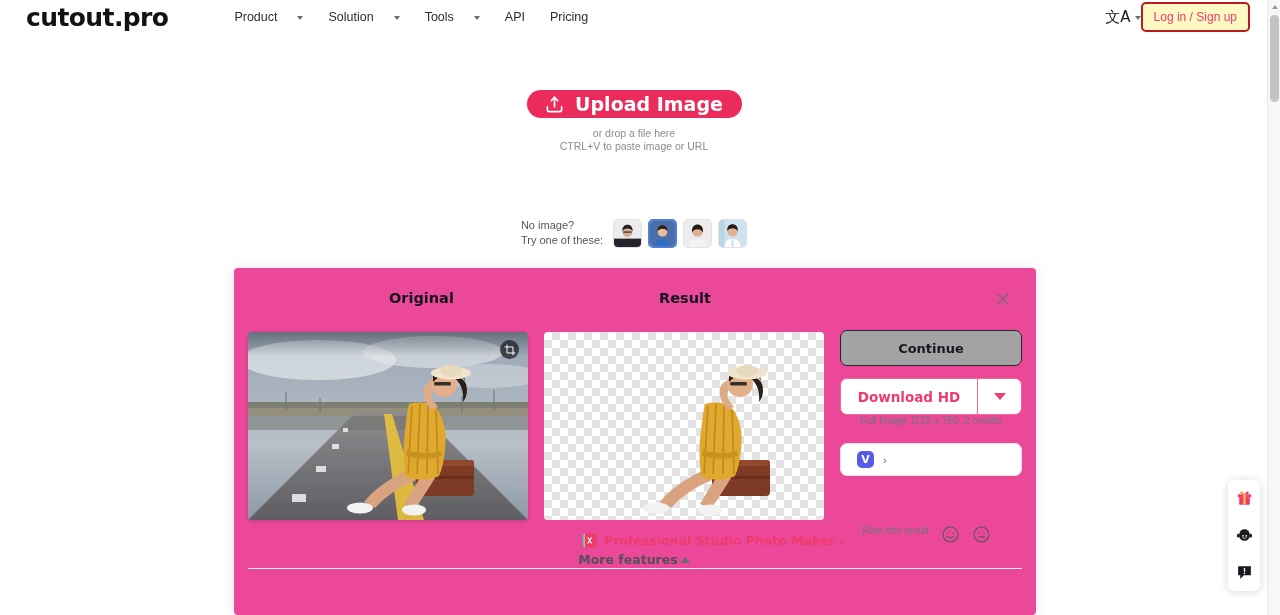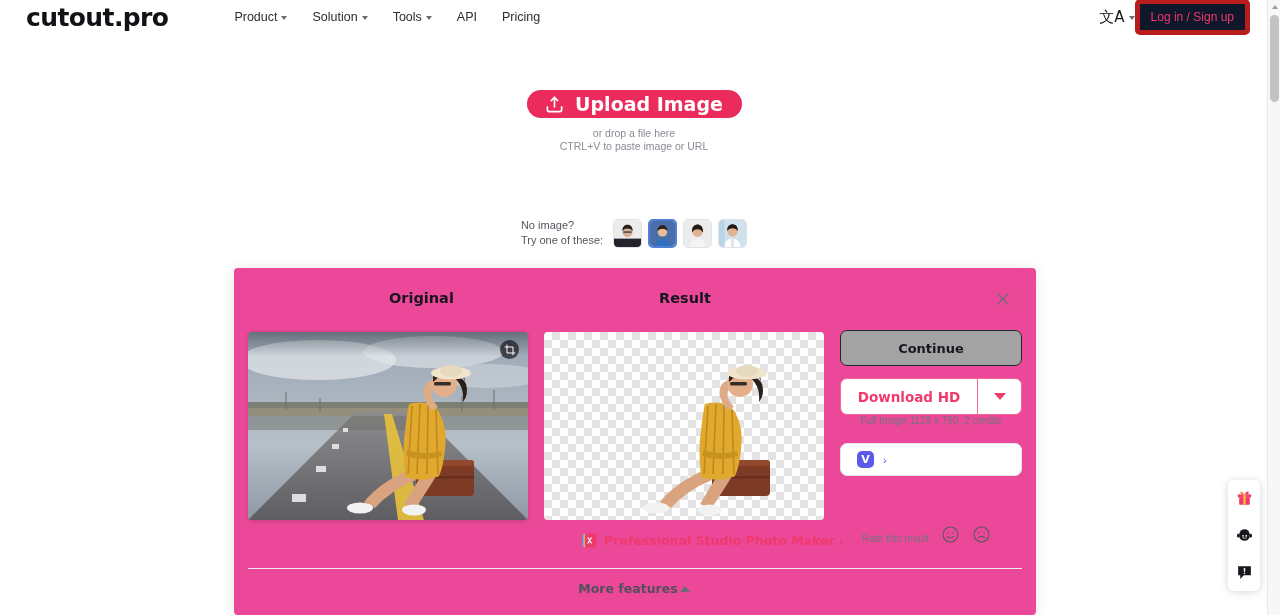--- a/index.html
+++ b/index.html
@@ -17,42 +17,42 @@
     display: flex; align-items: center;
   }
   .logo {
     margin-left: 26px;
     font-size: 25px; font-weight: 700; letter-spacing: -0.6px;
     color: #111116; font-family: "DejaVu Sans", sans-serif;
   }
   .nav { display: flex; align-items: center; margin-left: 66px; gap: 25px; }
   .nav-item {
     font-size: 12.5px; color: #2b2b33; cursor: pointer;
-    display: flex; align-items: center; gap: 4px; white-space: nowrap;
+    display: flex; align-items: center; gap: 20px; white-space: nowrap;
   }
   .caret-down {
     width: 0; height: 0;
     border-left: 3.5px solid transparent;
     border-right: 3.5px solid transparent;
     border-top: 4px solid #6b6b75;
     position: relative; top: 1px;
   }
   .header-right {
     margin-left: auto; display: flex; align-items: center; gap: 0;
     margin-right: 18px;
   }
   .lang {
     display: flex; align-items: center; gap: 4px; cursor: pointer;
   }
   .lang-glyph {
     font-size: 15px; color: #18181f; line-height: 1;
     font-family: "DejaVu Sans", sans-serif;
   }
   .login-btn {
-    border: 5px solid #b91c1c; color: #f0386b; background: #0f172a;
+    border: 2px solid #b91c1c; color: #f0386b; background: #fef9c3;
     font-size: 12px; padding: 6px 11px; border-radius: 5px;
     cursor: pointer; white-space: nowrap;
   }
 
   
   .scrollbar {
     position: absolute; top: 0; right: 0; width: 13px; height: 615px;
     background: #f7f7f7; border-left: 1px solid #e8e8e8;
   }
   .sb-arrow {
@@ -201,31 +201,31 @@
     position: absolute; top: 533px; left: 582px;
     display: flex; align-items: center; gap: 7px; cursor: pointer;
   }
   .promo-icon { width: 15px; height: 15px; display: block; }
   .promo-label {
     font-size: 12.5px; font-weight: 600; color: #ef3a6c;
     font-family: "DejaVu Sans", sans-serif;
   }
   .rate {
     position: absolute; top: 525px; left: 862px;
-    display: flex; align-items: flex-end; gap: 12px;
+    display: flex; align-items: flex-start; gap: 12px;
   }
   .rate-label { font-size: 10px; color: #73737d; }
   .face { width: 19px; height: 19px; cursor: pointer; }
 
   .divider {
     position: absolute; top: 568px; left: 248px; width: 774px; height: 1px;
     background: #ececef;
   }
   .more {
-    position: absolute; top: 581px; left: 0; width: 1268px;
+    position: absolute; top: 552px; left: 0; width: 1268px;
     display: flex; align-items: center; justify-content: center; gap: 2px;
     cursor: pointer;
   }
   .more-label {
     font-size: 12.5px; font-weight: 700; color: #50505a;
     font-family: "DejaVu Sans", sans-serif;
   }
   .more-caret {
     width: 0; height: 0;
     border-left: 5.5px solid transparent;

